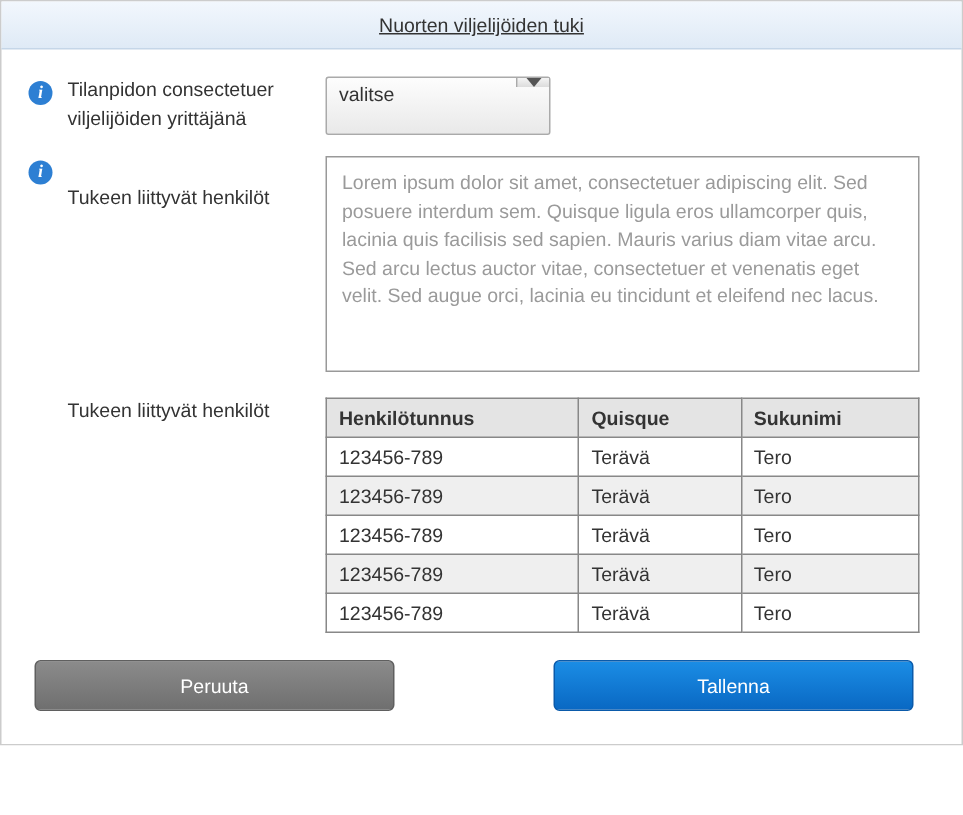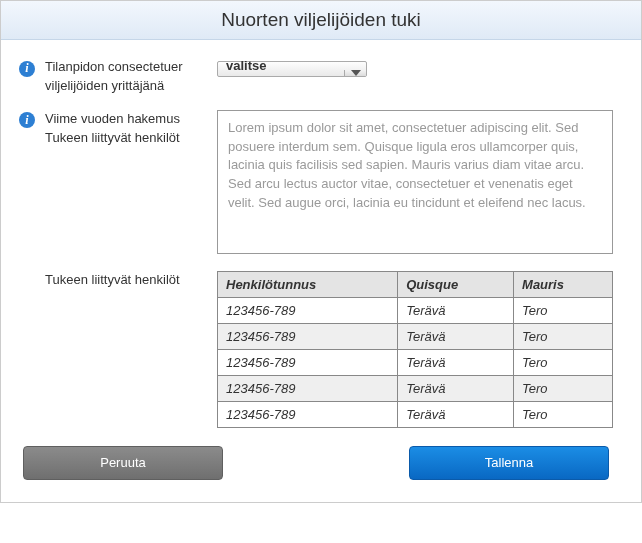--- a/index.html
+++ b/index.html
@@ -14,21 +14,22 @@
     width: 642px;
     border: 1px solid #ccc;
     margin: 0;
   }
   .dialog-header {
     background: linear-gradient(#f2f7fd, #dfeaf6);
     border-bottom: 1px solid #c5d6e8;
     text-align: center;
     padding: 8px 0;
     color: #333;
-    font-size: 19px;
+    font-size: 13px;
+    text-decoration: underline;
   }
   .dialog-body {
     padding: 18px 28px 18px 18px;
   }
   .intro {
     margin: 0 0 16px 10px;
     line-height: 1.5;
   }
   .intro a {
     color: #3a8a3a;
@@ -61,27 +62,26 @@
     width: 172px;
     flex: 0 0 172px;
     line-height: 1.45;
     padding-right: 8px;
   }
   .fieldcell {
     flex: 1;
   }
   .select {
     display: inline-flex;
-    align-items: flex-end;
+    align-items: flex-start;
     border: 1px solid #aaa;
     background: linear-gradient(#fdfdfd,#e9e9e9);
-    height: 16px;
+    height: 39px;
     width: 150px;
     border-radius: 2px;
-    font-weight: bold;
   }
   .select .select-text {
     flex: 1;
     padding: 3px 8px;
     font-size: 13px;
     color: #333;
   }
   .select .select-btn {
     width: 22px;
     border-left: 1px solid #aaa;
@@ -110,37 +110,36 @@
   textarea.placeholderbox::placeholder { color:#9a9a9a; }
   table.persons {
     width: 100%;
     border-collapse: collapse;
   }
   table.persons th, table.persons td {
     border: 1px solid #888;
     padding: 5px 8px;
     text-align: left;
     font-size: 13px;
-    font-style: italic;
   }
   table.persons th {
     background: #e4e4e4;
     font-weight: bold;
   }
   table.persons tr:nth-child(even) td {
     background: #efefef;
   }
   .buttons {
     display: flex;
     justify-content: space-between;
     margin-top: 18px;
     padding: 0 4px 4px 4px;
   }
   .btn {
-    width: 200px;
+    width: 240px;
     height: 34px;
     border-radius: 4px;
     font-size: 13px;
     color: #fff;
     border: none;
     cursor: pointer;
   }
   .btn-cancel {
     background: linear-gradient(#8b8b8b,#6f6f6f);
     border: 1px solid #5f5f5f;
@@ -175,38 +174,38 @@
           </div>
         </div>
       </div>
     </div>
 
     <div class="row">
       <div class="iconcell">
         <span class="info-icon">i</span>
       </div>
       <div class="labelcell">
-        <span>Viime vuoden hakemus</span><br>
+        <br>
         <span>Tukeen liittyvät henkilöt</span>
       </div>
       <div class="fieldcell">
         <textarea class="placeholderbox" placeholder="Lorem ipsum dolor sit amet, consectetuer adipiscing elit. Sed posuere interdum sem. Quisque ligula eros ullamcorper quis, lacinia quis facilisis sed sapien. Mauris varius diam vitae arcu. Sed arcu lectus auctor vitae, consectetuer et venenatis eget velit. Sed augue orci, lacinia eu tincidunt et eleifend nec lacus." style=""></textarea>
       </div>
     </div>
 
     <div class="row">
       <div class="iconcell"></div>
       <div class="labelcell">Tukeen liittyvät henkilöt</div>
       <div class="fieldcell">
         <table class="persons">
           <thead>
             <tr>
               <th>Henkilötunnus</th>
               <th>Quisque</th>
-              <th>Mauris</th>
+              <th>Sukunimi</th>
             </tr>
           </thead>
           <tbody>
             <tr>
               <td>123456-789</td>
               <td>Terävä</td>
               <td>Tero</td>
             </tr>
             <tr>
               <td>123456-789</td>

